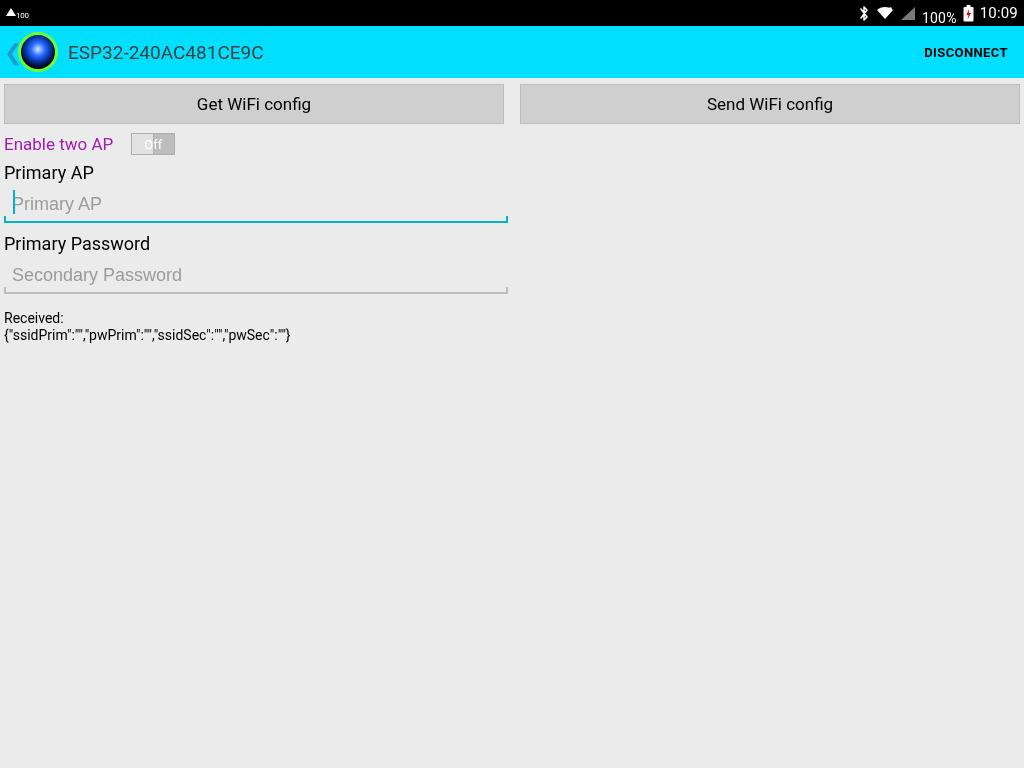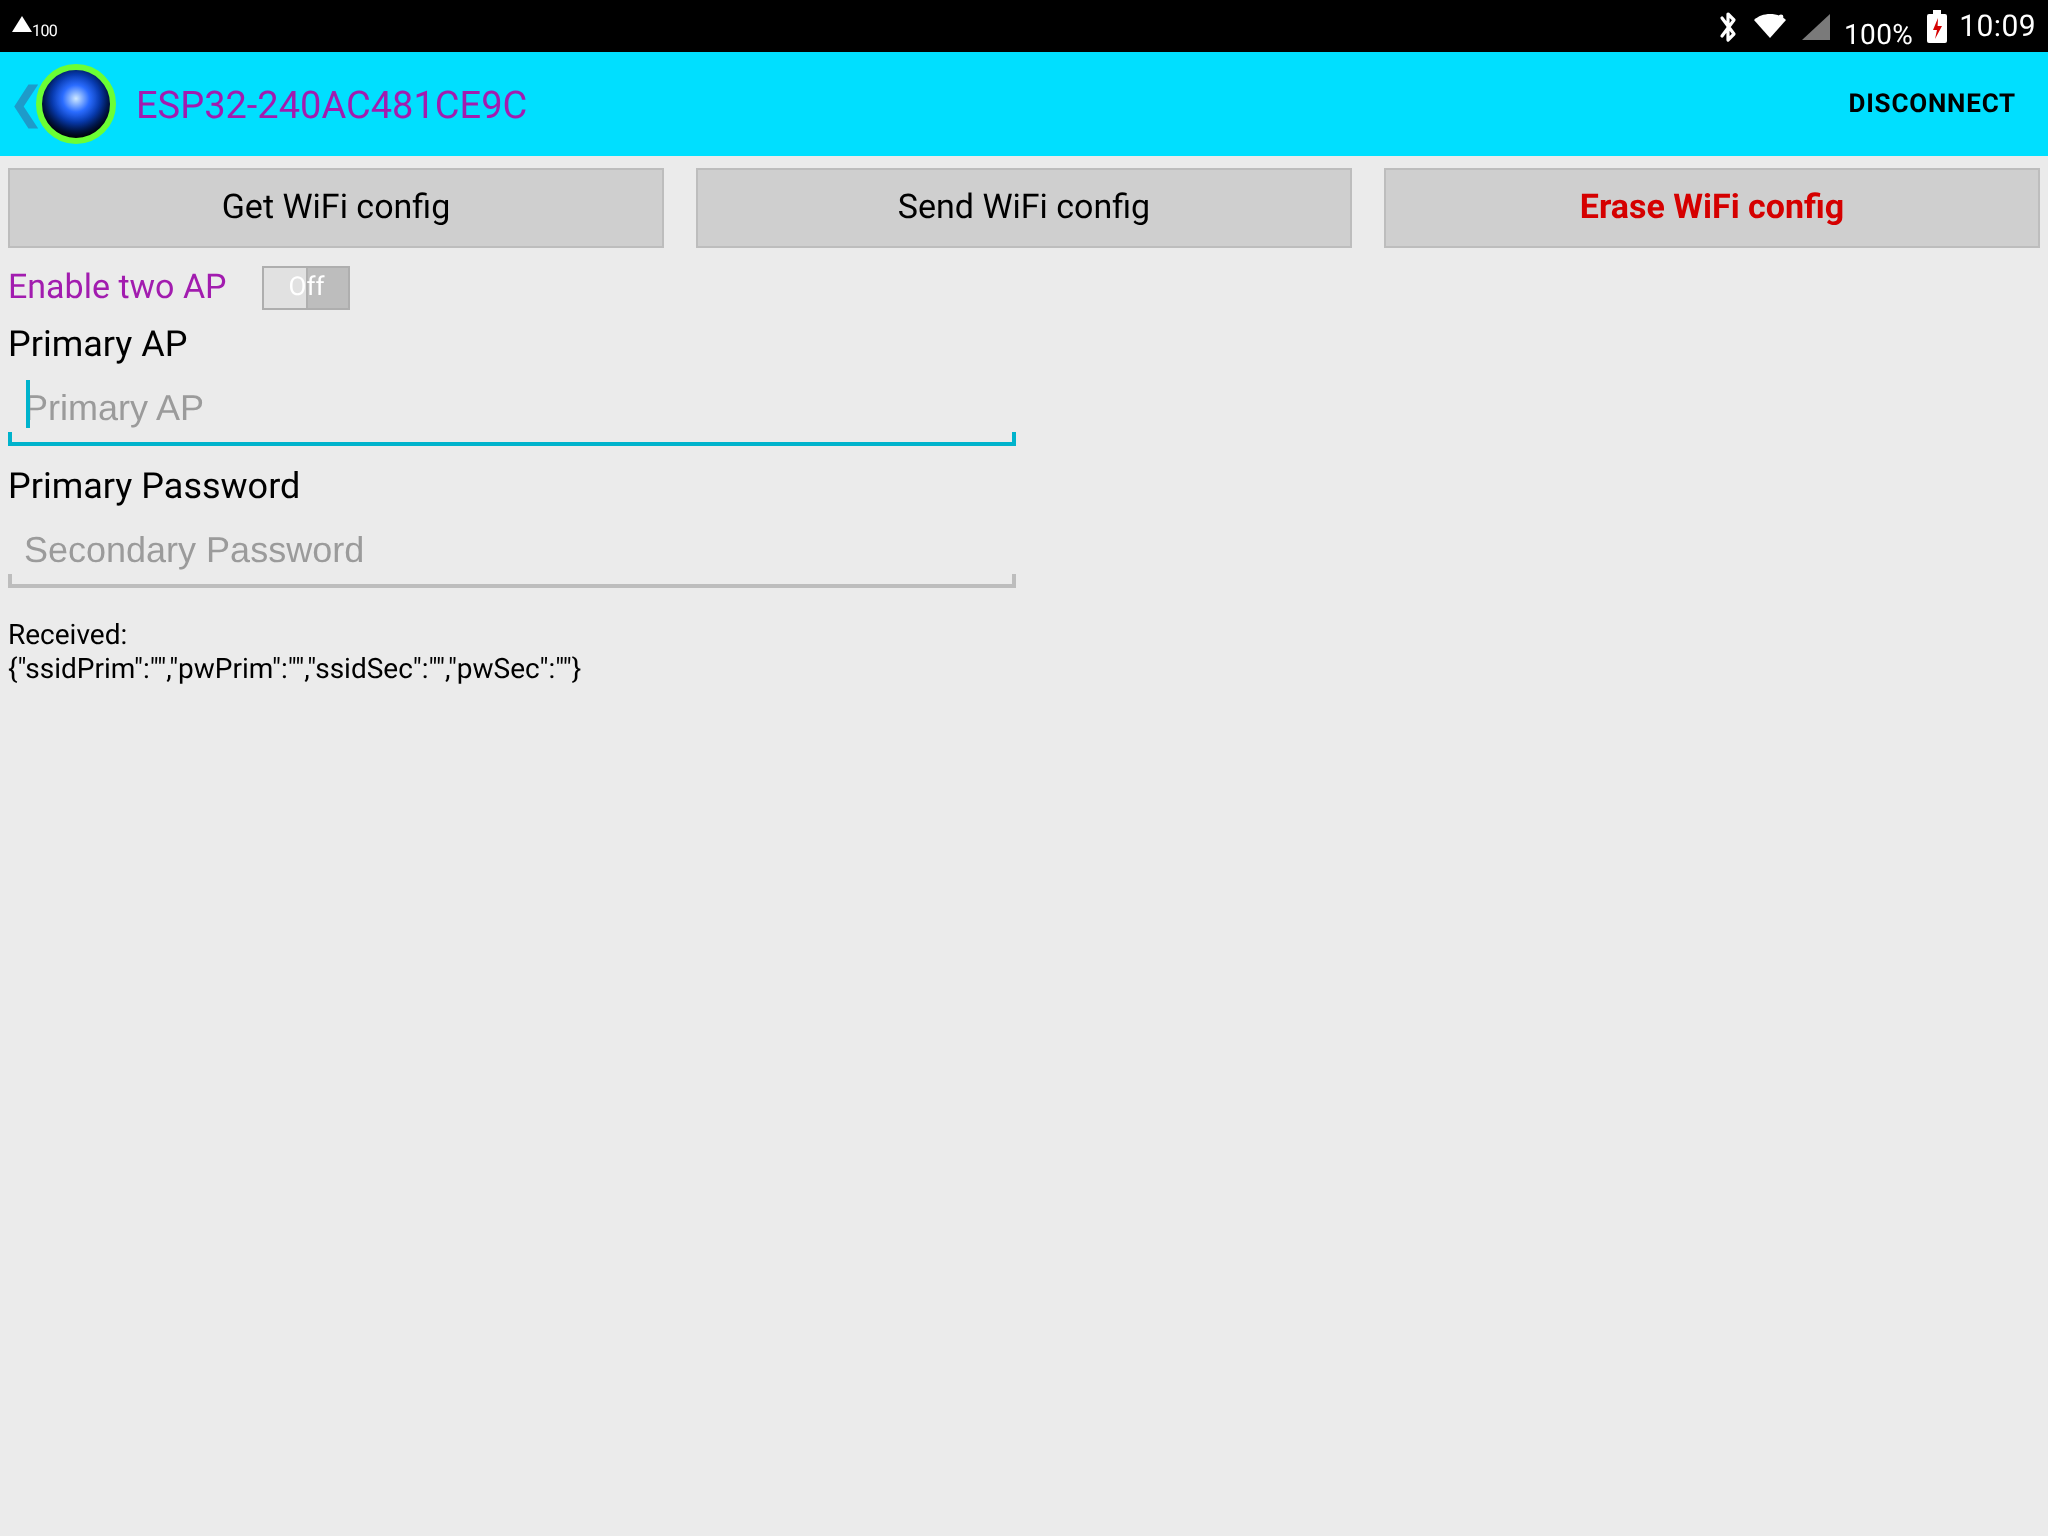--- a/index.html
+++ b/index.html
@@ -57,21 +57,21 @@
       width: 40px; height: 40px; border-radius: 50%;
       background: radial-gradient(circle at 50% 42%,
                     #cfe9ff 0%, #2a6cff 26%, #083bb0 46%, #001a58 63%, #000 78%);
       border: 3px solid #6bff34;
       display: inline-block;
       margin-right: 10px;
       box-shadow: inset 0 -4px 6px rgba(0,0,0,0.4);
     }
     .app-bar .app-title {
       font-size: 19px;
-      color: #a21caf;
+      color: #404040;
       font-weight: 400;
     }
     .app-bar .disconnect {
       margin-left: auto;
       font-size: 13px;
       font-weight: 700;
       letter-spacing: 0.4px;
       color: #000;
       padding: 8px 8px;
       cursor: pointer;
@@ -221,21 +221,20 @@
 <div class="app-bar">
   <span class="back-chevron">❮</span>
   <span class="app-icon"></span>
   <span class="app-title">ESP32-240AC481CE9C</span>
   <span class="disconnect">DISCONNECT</span>
 </div>
 
 <div class="btn-row">
   <div class="abtn">Get WiFi config</div>
   <div class="abtn">Send WiFi config</div>
-  <div class="abtn danger">Erase WiFi config</div>
 </div>
 
 <div class="form">
 
   <div class="row-enable">
     <span class="lbl">Enable two AP</span>
     <div class="toggle">
       <div class="knob"></div>
       <span class="txt">Off</span>
     </div>

